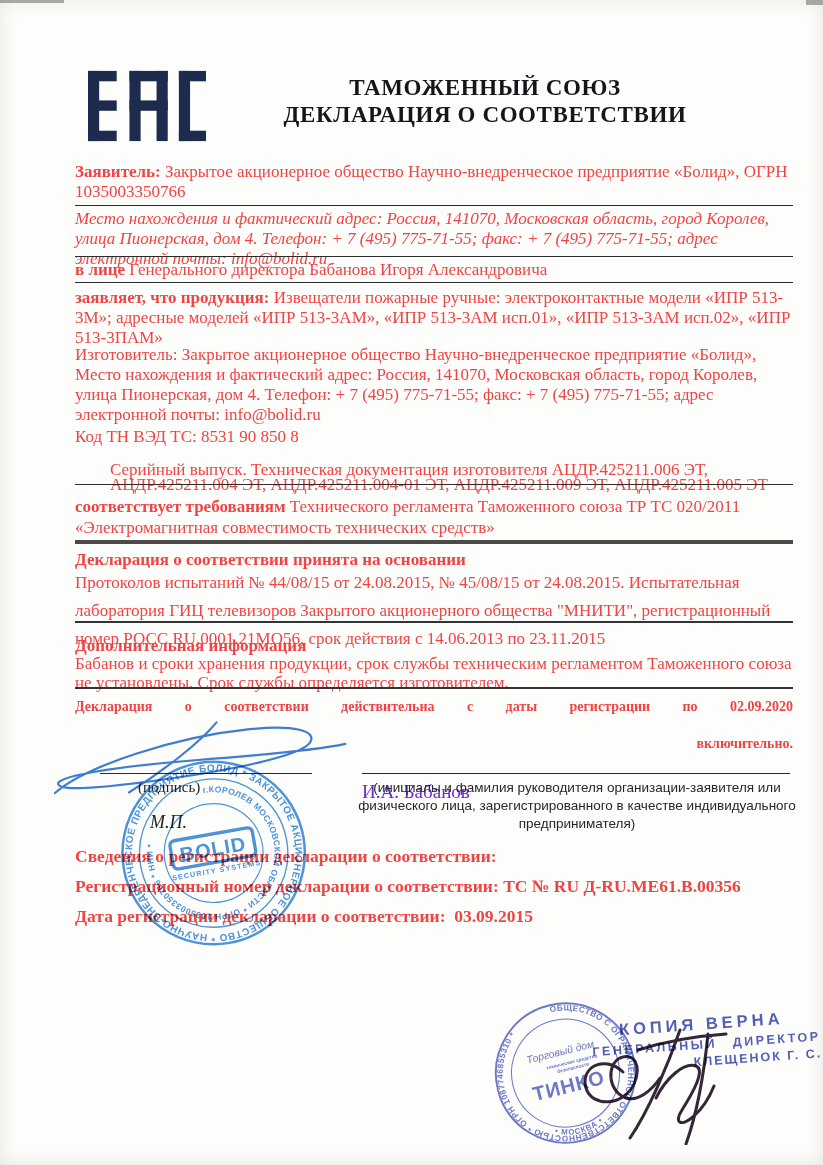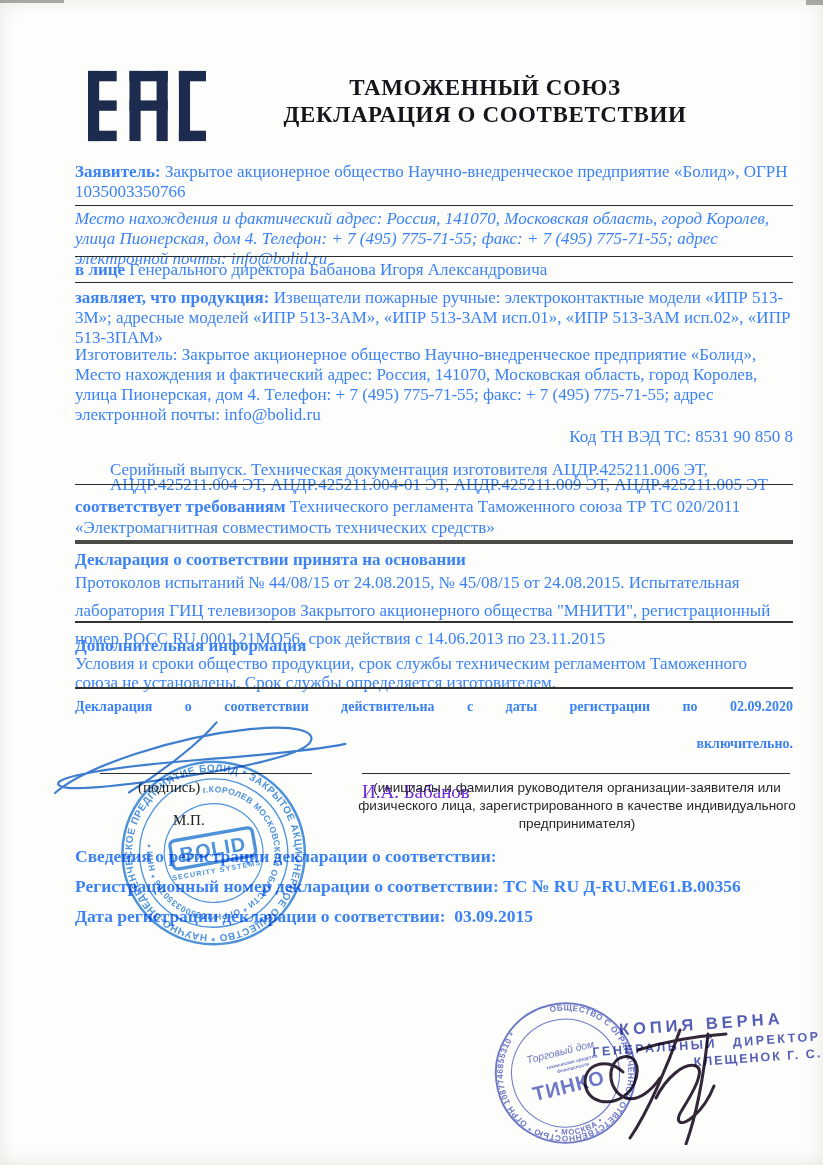--- a/index.html
+++ b/index.html
@@ -7,21 +7,21 @@
     position:relative;
     width:823px;height:1165px;
     margin:0 auto;
     background:#fdfdfb;
     overflow:hidden;
     box-shadow:inset 0 0 18px rgba(120,115,100,.18);
     font-family:"Liberation Serif","DejaVu Serif",serif;
     color:#1f1f23;
   }
   .abs{position:absolute;}
-  .block{position:absolute;left:75px;width:718px;font-size:17px;line-height:20px;color:#3b82f6;}
+  .block{position:absolute;left:75px;width:718px;font-size:17px;line-height:20px;color:#ef4444;}
   .block b{font-weight:bold;}
   .rule{position:absolute;left:75px;width:718px;border-top:1.6px solid #2c2c2c;height:0;}
   .rule.thick{border-top:4px solid #4a4a46;}
   .rule.med{border-top:2.2px solid #333;}
   .title-wrap{position:absolute;left:200px;top:74px;width:570px;text-align:center;
     font-weight:bold;font-size:23px;line-height:27px;letter-spacing:.6px;color:#15151c;}
   .serialblock{line-height:15px;}
   .validity{font-weight:bold;font-size:14px;}
   .just{text-align:justify;text-align-last:justify;}
   .sigline{position:absolute;border-top:1.7px solid #2c2c2c;height:0;}
@@ -87,49 +87,49 @@
   </div>
   <div class="rule" style="top:282px;"></div>
 
   <div class="block" style="top:288px;">
     <b>заявляет, что продукция:</b>
     <span>Извещатели пожарные  ручные: электроконтактные модели «ИПР 513-3М»;  адресные моделей «ИПР 513-3АМ», «ИПР 513-3АМ исп.01», «ИПР 513-3АМ исп.02», «ИПР 513-3ПАМ»</span>
   </div>
 
   <div class="block" style="top:345px;">Изготовитель: Закрытое  акционерное общество  Научно-внедренческое предприятие «Болид», Место нахождения  и фактический адрес: Россия, 141070, Московская область, город Королев, улица Пионерская, дом 4. Телефон:  + 7 (495) 775-71-55;  факс: + 7 (495) 775-71-55; адрес электронной почты: info@bolid.ru</div>
 
-  <div class="block" style="top:427px;text-align:right;">Код ТН ВЭД ТС:  8531 90 850 8</div>
+  <div class="block" style="top:427px;">Код ТН ВЭД ТС:  8531 90 850 8</div>
 
   <div class="block serialblock" style="top:462px;margin-left:35px;">Серийный выпуск.  Техническая документация изготовителя АЦДР.425211.006 ЭТ, АЦДР.425211.004 ЭТ,  АЦДР.425211.004-01 ЭТ, АЦДР.425211.009 ЭТ, АЦДР.425211.005 ЭТ</div>
   <div class="rule" style="top:484px;"></div>
 
   <div class="block" style="top:496px;line-height:21px;">
     <b>соответствует требованиям</b>
     <span>Технического регламента Таможенного союза ТР ТС 020/2011 «Электромагнитная совместимость технических средств»</span>
   </div>
   <div class="rule thick" style="top:540px;"></div>
 
   <div class="block" style="top:550px;">
     <b>Декларация о соответствии принята на основании</b>
   </div>
   <div class="block" style="top:569px;line-height:28px;">Протоколов испытаний № 44/08/15 от 24.08.2015, № 45/08/15 от 24.08.2015. Испытательная лаборатория ГИЦ телевизоров Закрытого акционерного общества "МНИТИ", регистрационный номер РОСС RU.0001.21МО56, срок действия с 14.06.2013 по 23.11.2015</div>
   <div class="rule med" style="top:621px;"></div>
 
   <div class="block" style="top:636px;">
     <b>Дополнительная информация</b>
   </div>
-  <div class="block" style="top:654px;line-height:19px;">Условия и сроки общество продукции, срок службы техническим регламентом Таможенного союза не установлены. Срок службы определяется изготовителем.</div>
+  <div class="block" style="top:654px;line-height:19px;">Бабанов и сроки хранения продукции, срок службы техническим регламентом Таможенного союза не установлены. Срок службы определяется изготовителем.</div>
   <div class="rule med" style="top:687px;"></div>
 
   <div class="block validity just" style="top:697px;">Декларация о соответствии действительна с даты регистрации по 02.09.2020</div>
   <div class="block validity" style="top:734px;text-align:right;">включительно.</div>
 
   <div class="sigline" style="left:100px;top:773px;width:212px;"></div>
   <div class="small-serif" style="left:138px;top:779px;">(подпись)</div>
-  <div class="small-serif" style="left:173px;top:812px;font-size:15px;">М.П.</div>
+  <div class="small-serif" style="left:150px;top:812px;font-size:18px;font-style:italic;">М.П.</div>
 
   <div class="name-line" style="left:362px;top:748px;width:430px;">И.А. Бабанов</div>
   <div class="sigline" style="left:362px;top:773px;width:428px;"></div>
   <div class="caption-sans" style="left:352px;top:779px;width:450px;">(инициалы и фамилия руководителя организации-заявителя или физического лица, зарегистрированного в качестве индивидуального предпринимателя)</div>
 
   <div class="block regrow" style="top:846px;">Сведения о регистрации декларации о соответствии:</div>
   <div class="block regrow" style="top:876px;">
     <span>Регистрационный номер декларации о соответствии:</span>
     <span>ТС № RU Д-RU.МЕ61.В.00356</span>
   </div>

